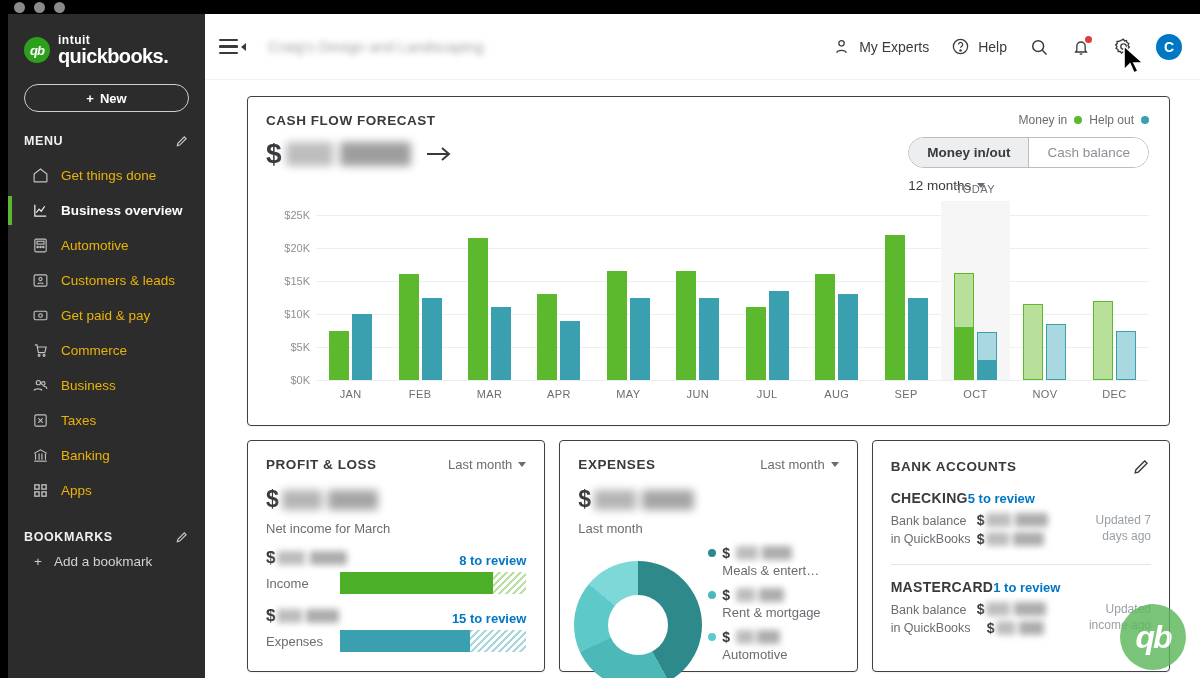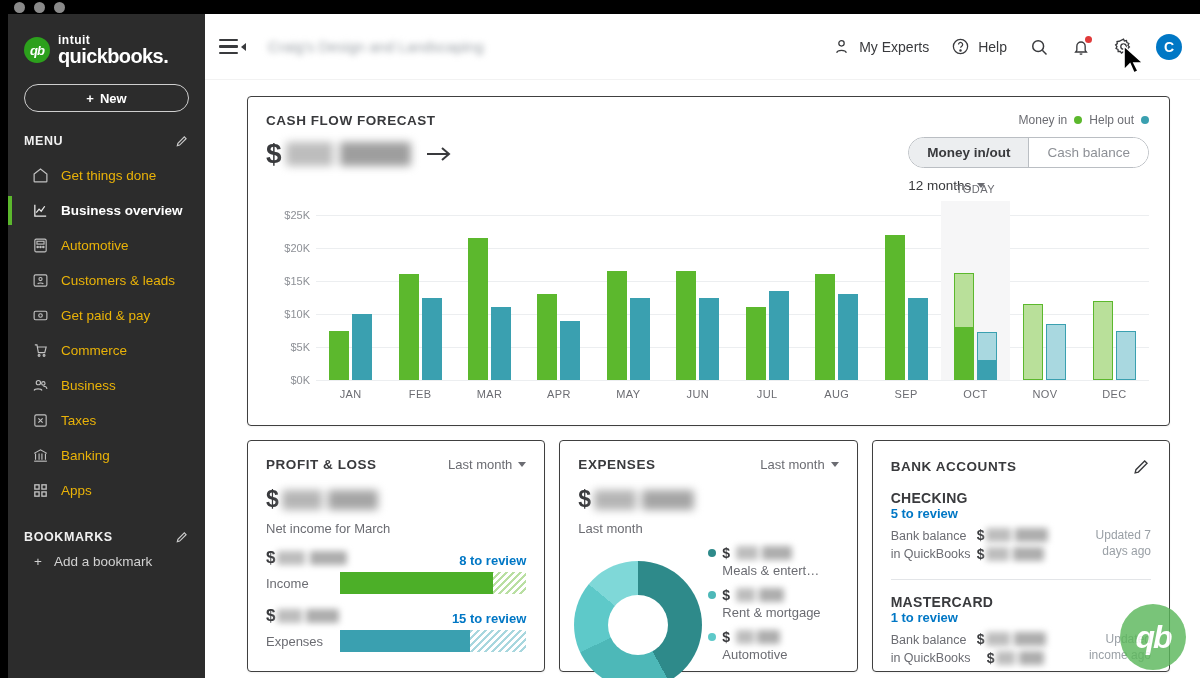--- a/index.html
+++ b/index.html
@@ -170,21 +170,21 @@
   .pl-hatch { height: 100%; }
 
   .donut-wrap { position: absolute; left: 14px; top: 120px; }
   .exp-legend { position: absolute; left: 148px; top: 104px; }
   .exp-item { margin-bottom: 9px; }
   .exp-amt { display: flex; align-items: center; gap: 6px; }
   .exp-dot { width: 8px; height: 8px; border-radius: 50%; flex: none; }
   .exp-name { font-size: 13px; color: #6b6c72; margin-left: 14px; margin-top: 2px; }
 
   .bank-row { margin-top: 14px; }
-  .bank-head { display: flex; justify-content: flex-start; align-items: baseline; flex-direction: column; }
+  .bank-head { display: flex; justify-content: flex-start; align-items: baseline; }
   .bank-name { font-size: 14px; font-weight: bold; color: #393a3d; letter-spacing: .3px; }
   .bank-body { display: flex; margin-top: 6px; font-size: 12.5px; color: #6b6c72; }
   .bank-labels { width: 86px; line-height: 1.45; }
   .bank-vals { flex: 1; }
   .bank-val { display: flex; align-items: center; gap: 2px; margin-bottom: 3px; }
   .bank-val .amt-dollar { font-size: 14px; }
   .bank-upd { width: 72px; text-align: right; line-height: 1.35; color: #9aa0a6; font-size: 12px; }
   .divider { height: 1px; background: #e3e5e8; margin-top: 14px; }
 
   .watermark {

